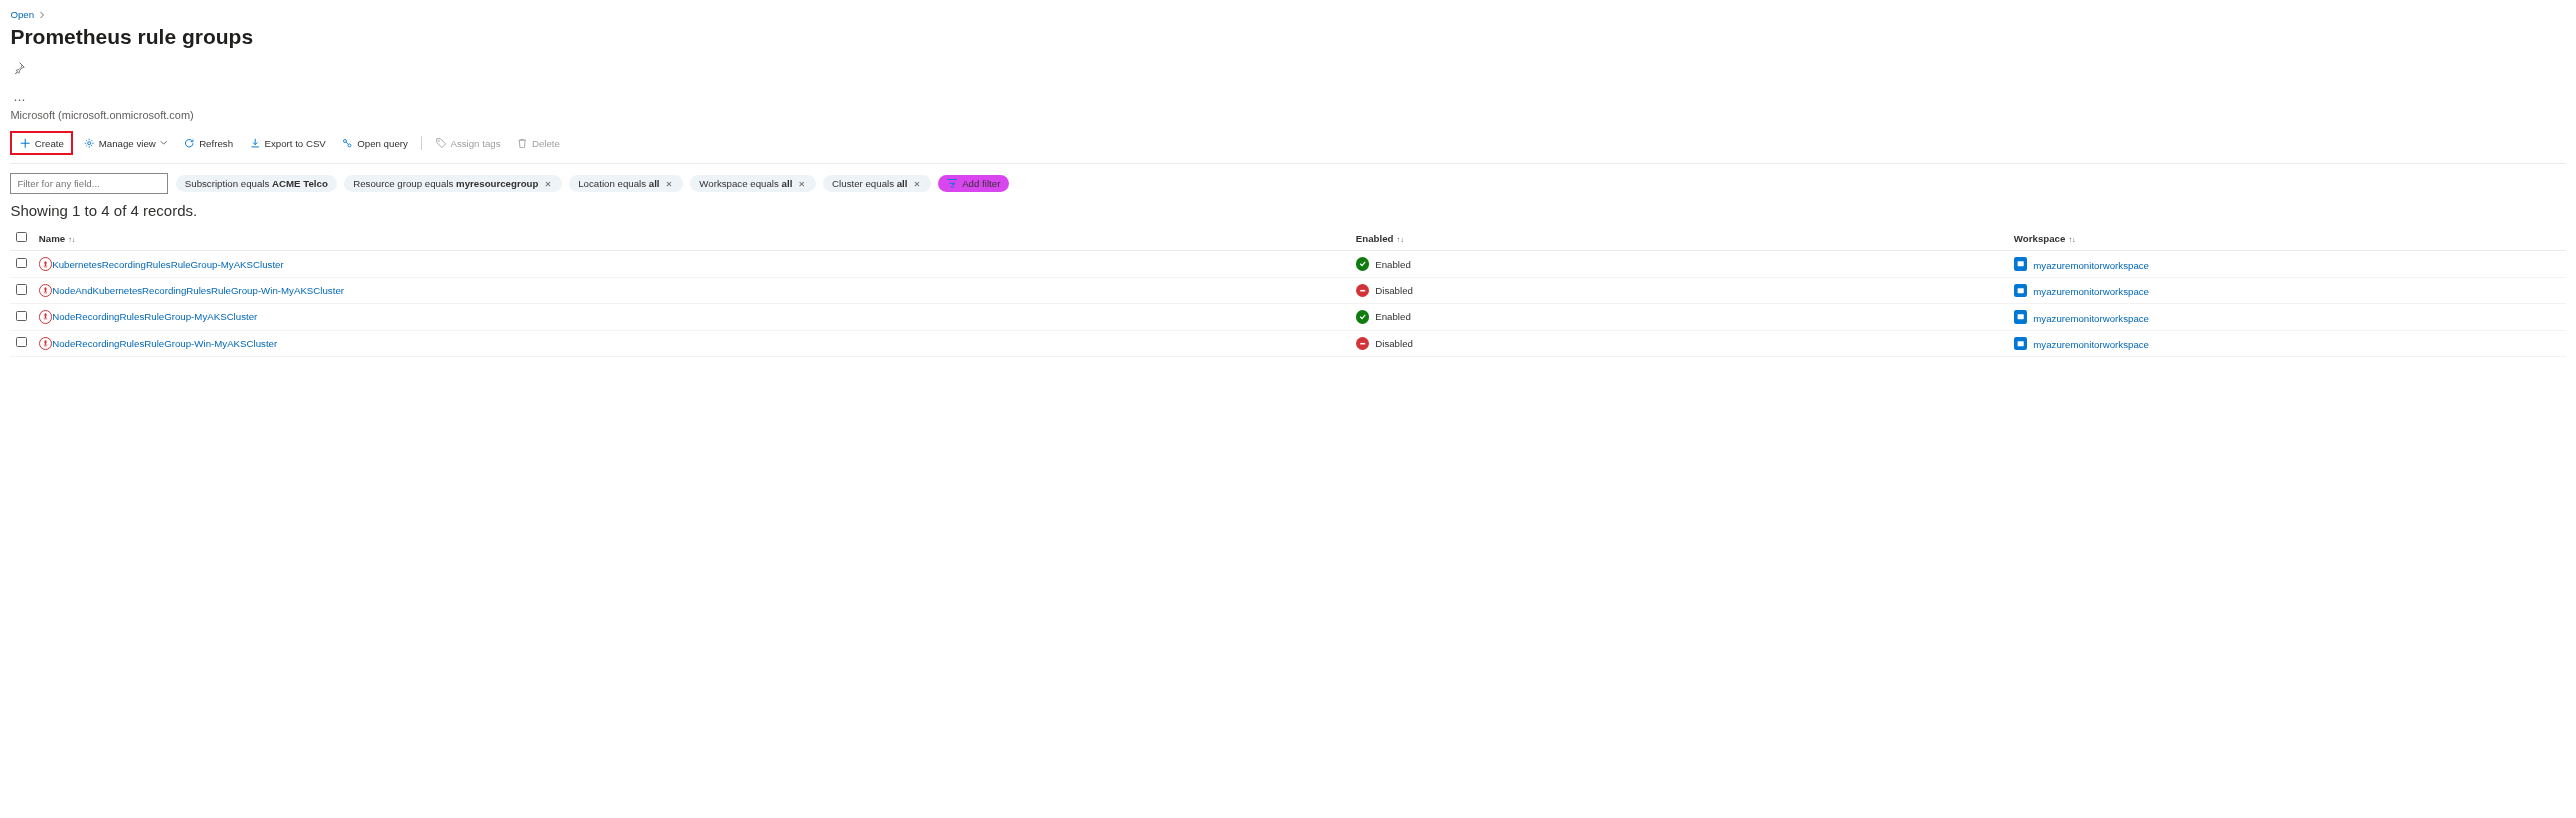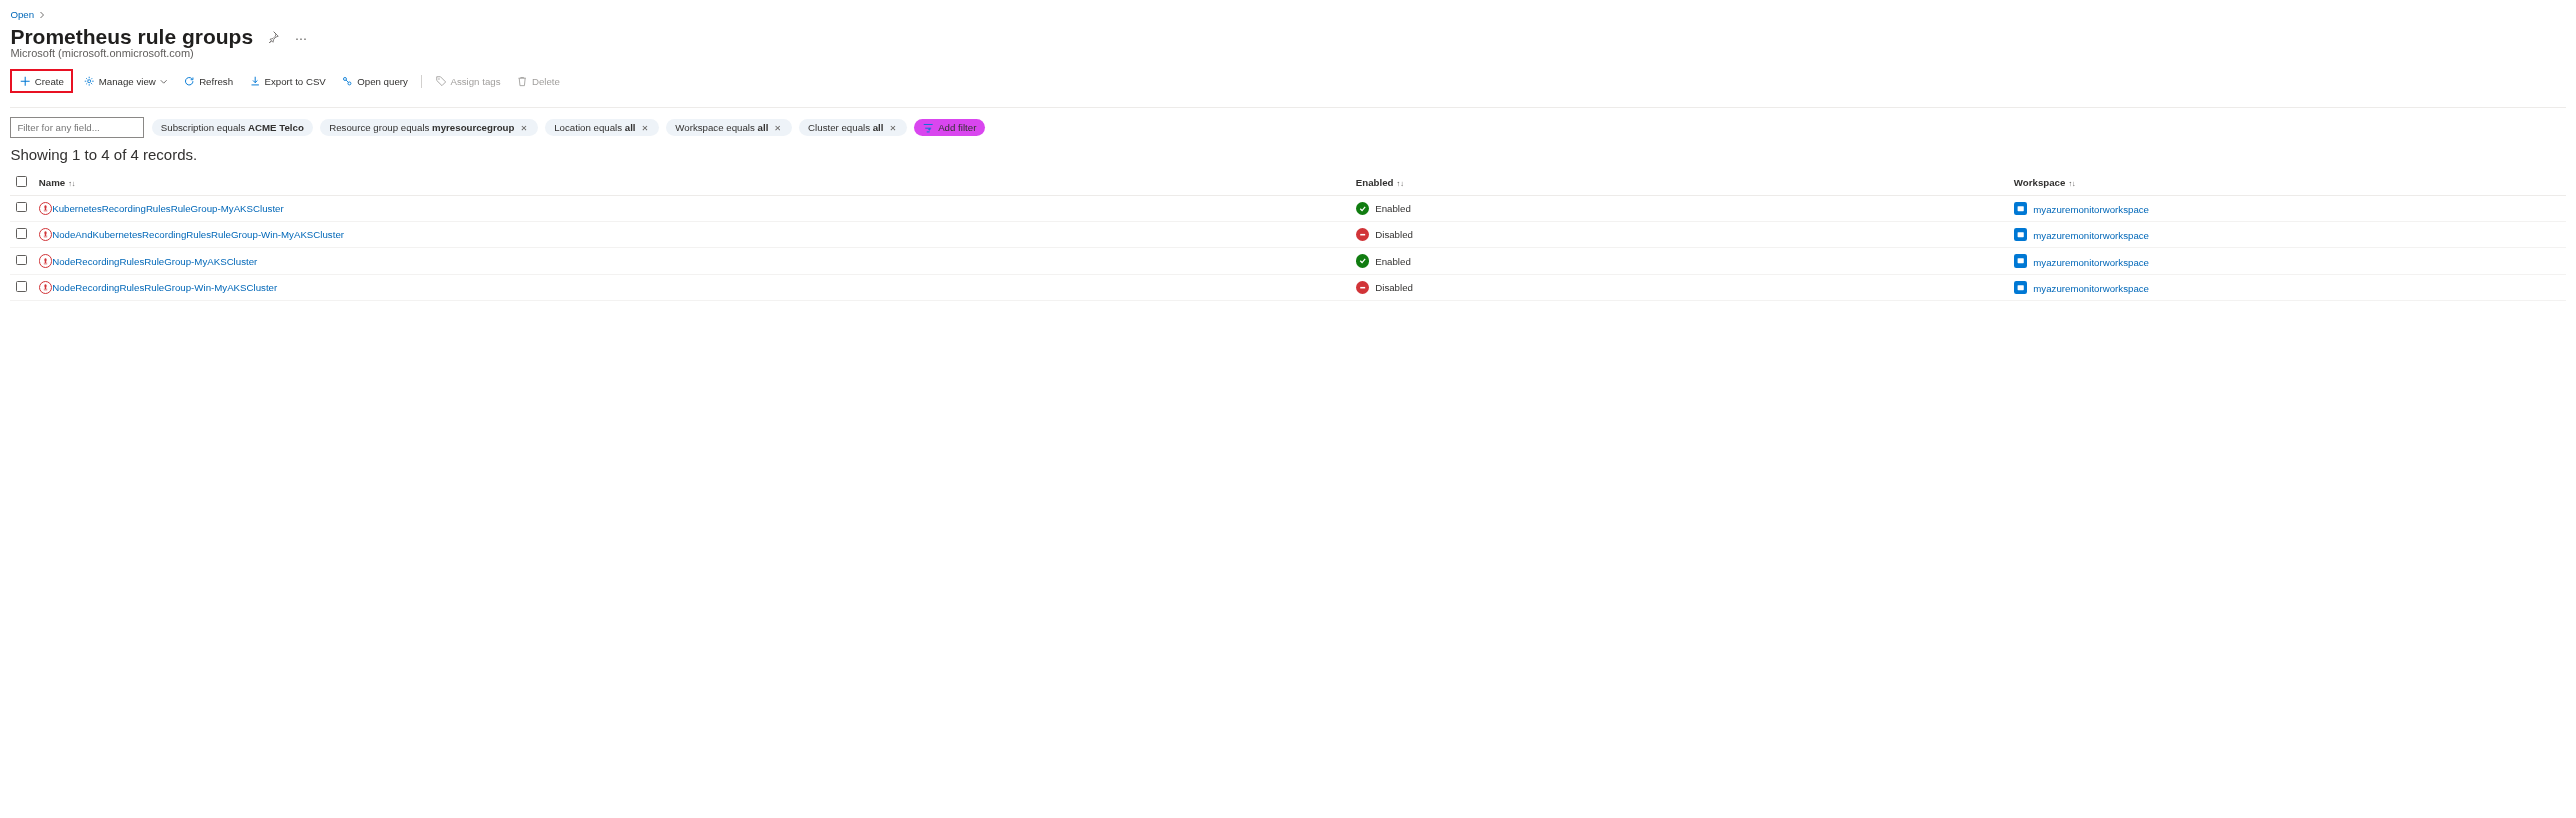--- a/index.html
+++ b/index.html
@@ -7,33 +7,33 @@
     margin: 0;
     font-family: "Segoe UI", -apple-system, BlinkMacSystemFont, sans-serif;
     font-size: 9.7px;
     color: #323130;
     background: #fff;
     padding: 9px 10.4px;
   }
   .breadcrumb { display:flex; align-items:center; gap:4.5px; font-size:9.7px; margin-bottom:3px;}
   .breadcrumb a { color:#0067b8; text-decoration:none; cursor:pointer;}
   .breadcrumb .chev { color:#605e5c; }
-  .title-row { display:flex; align-items:flex-end; gap:10.4px; margin-top:4.5px;}
+  .title-row { display:flex; align-items:flex-start; gap:10.4px; margin-top:4.5px;flex-direction:column;}
   .page-title { font-size:21px; font-weight:600; color:#201f1e; }
   .icon-btn-plain { color:#605e5c; cursor:pointer; padding:3px; border:none; background:none; font-size:12px;}
   .subtitle { color:#605e5c; font-size:11px; margin-top:-1.5px; margin-bottom:10.4px;}
-  .toolbar { display:flex; align-items:center; gap:4.5px; border-bottom:0.7px solid #edebe9; padding-bottom:14px; flex-wrap:wrap;}
+  .toolbar { display:flex; align-items:center; gap:4.5px; border-bottom:0.7px solid #edebe9; padding-bottom:8px; flex-wrap:wrap;}
   .toolbar .cmd { display:inline-flex; align-items:center; gap:4.5px; padding:3px 6px; font-size:9.7px; color:#323130; cursor:pointer; border:none; background:none;}
   .toolbar .cmd .ico { color:#0078d4; display:inline-flex; align-items:center;}
   .toolbar .cmd.disabled { color:#a19f9d; cursor:default;}
   .toolbar .cmd.disabled .ico { color:#a19f9d;}
   .toolbar .sep { width:0.7px; height:13.4px; background:#d2d0ce; margin:0 3px;}
   .create-highlight { border:2.2px solid #e81123; padding:1.5px 1.5px; }
   .filterbar { display:flex; align-items:center; gap:7.4px; margin:9px 0 7.4px 0; flex-wrap:wrap;}
-  .filter-input { width:134px; padding:3.7px 6px; border:0.7px solid #8a8886; font-size:9.7px; height:21px;}
+  .filter-input { width:158px; padding:3.7px 6px; border:0.7px solid #8a8886; font-size:9.7px; height:21px;}
   .pill { display:inline-flex; align-items:center; gap:4.5px; background:#eef3f8; border-radius:12px; padding:3px 9px; font-size:9.7px; color:#323130; cursor:pointer;}
   .pill.light { background:#d946ef;}
   .pill b { font-weight:600; }
   .pill .close { color:#605e5c; font-size:8.2px; padding:0 1.5px; cursor:pointer;}
   .pill .addico { color:#0078d4; display:inline-flex;}
   .records { font-size:15px; color:#323130; margin:4.5px 0 7.4px 0;}
   table { width:100%; border-collapse:collapse; }
   thead th { text-align:left; font-weight:600; font-size:9.7px; padding:6px 6px; border-bottom:0.7px solid #edebe9;}
   thead th .sort { color:#605e5c; font-size:7.4px; margin-left:3px;}
   tbody td { padding:6px 6px; border-bottom:0.7px solid #f3f2f1; font-size:9.7px; vertical-align:middle;}

